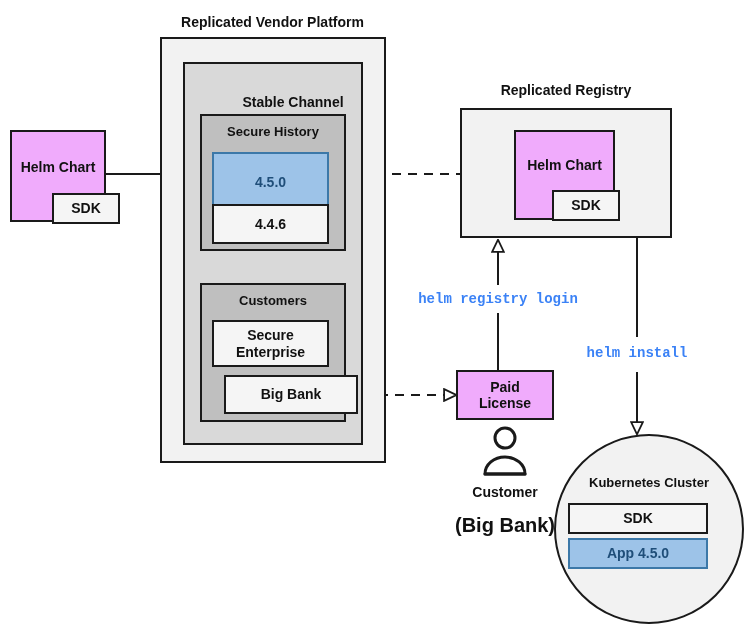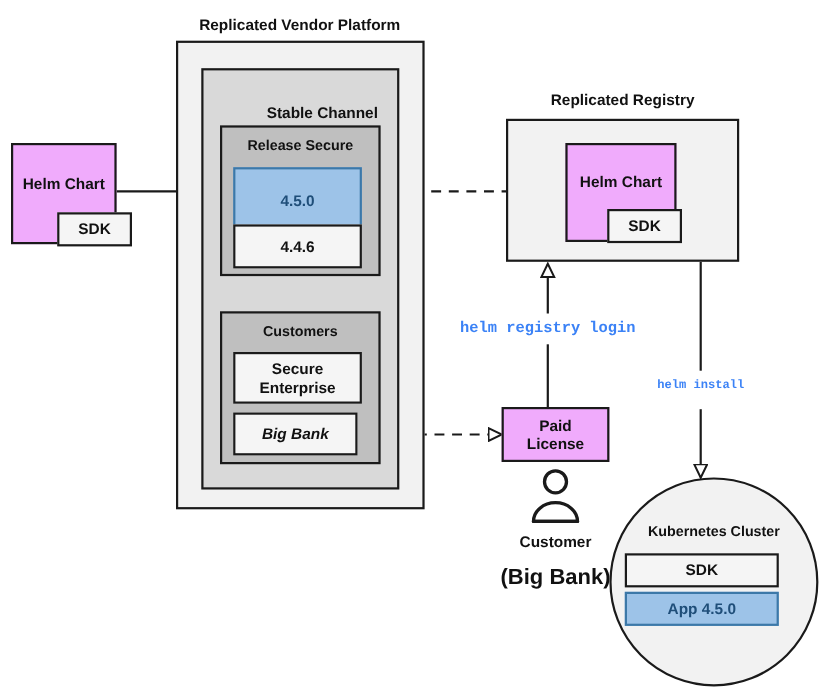--- a/index.html
+++ b/index.html
@@ -97,37 +97,37 @@
 
 <div class="caption" style="left:160px; top:14px; width:225px; font-size:14px;">Replicated Vendor Platform</div>
 
 <div class="node fill-panel" style="left:160px; top:37px; width:226px; height:426px; display:block;"></div>
 
 <div class="node fill-channel" style="left:183px; top:62px; width:180px; height:383px; display:block;">
   <div class="grouplabel" style="top:30px; font-size:14px;padding-left:40px;">Stable Channel</div>
 </div>
 
 <div class="node fill-group" style="left:200px; top:114px; width:146px; height:137px; display:block;">
-  <div class="grouplabel" style="top:9px; font-size:13px;">Release Secure</div>
+  <div class="grouplabel" style="top:9px; font-size:13px;">Secure History</div>
 </div>
 <div class="node fill-blue" style="left:212px; top:152px; width:117px; height:60px; font-size:14px;">
   <span>4.5.0</span>
 </div>
 <div class="node fill-white" style="left:212px; top:204px; width:117px; height:40px; font-size:14px;text-align:center;">
   <span>4.4.6</span>
 </div>
 
 <div class="node fill-group" style="left:200px; top:283px; width:146px; height:139px; display:block;">
   <div class="grouplabel" style="top:9px; font-size:13px;">Customers</div>
 </div>
 <div class="node fill-white" style="left:212px; top:320px; width:117px; height:47px; font-size:14px; white-space:pre-line;">
   <span style="white-space:pre-line;">Secure
 Enterprise</span>
 </div>
-<div class="node fill-white" style="left:212px; top:375px; width:113px; height:39px; font-size:14px;font-style:italic;">
+<div class="node fill-white" style="left:224px; top:375px; width:134px; height:39px; font-size:14px;">
   <span>Big Bank</span>
 </div>
 
 <div class="caption" style="left:460px; top:82px; width:212px; font-size:14px;">Replicated Registry</div>
 
 <div class="node fill-panel" style="left:460px; top:108px; width:212px; height:130px; display:block;"></div>
 
 <div class="node fill-chart" style="left:514px; top:130px; width:101px; height:90px; font-size:14px; padding-bottom:20px;">
   <span>Helm Chart</span>
 </div>
@@ -142,21 +142,21 @@
 
 <svg style="position:absolute; left:477px; top:426px; width:56px; height:52px;" viewBox="0 0 56 52" xmlns="http://www.w3.org/2000/svg">
   <circle cx="28" cy="12" r="10" fill="#ffffff" stroke="#1a1a1a" stroke-width="3"></circle>
   <path d="M 8 48 a 20 17 0 0 1 40 0 z" fill="#ffffff" stroke="#1a1a1a" stroke-width="3" stroke-linejoin="round"></path>
   <line x1="8" y1="48" x2="48" y2="48" stroke="#1a1a1a" stroke-width="3" stroke-linecap="round"></line>
 </svg>
 <div class="caption" style="left:440px; top:484px; width:130px; font-size:14px;">Customer</div>
 <div class="caption" style="left:440px; top:514px; width:130px; font-size:20px;">(Big Bank)</div>
 
 <div class="cmd" style="left:392px; top:291px; width:212px; font-size:14px;">helm registry login</div>
-<div class="cmd" style="left:561px; top:345px; width:152px; font-size:11px;">helm install</div>
+<div class="cmd" style="left:561px; top:345px; width:152px; font-size:14px;">helm install</div>
 
 <div style="position:absolute; left:554px; top:434px; width:190px; height:190px;
             border:2px solid #1a1a1a; border-radius:50%; background:#f2f2f2; box-sizing:border-box;"></div>
 <div class="caption" style="left:554px; top:475px; width:190px; font-size:13px;">Kubernetes Cluster</div>
 
 <div class="node fill-white" style="left:568px; top:503px; width:140px; height:31px; font-size:14px;">
   <span>SDK</span>
 </div>
 <div class="node fill-blue" style="left:568px; top:538px; width:140px; height:31px; font-size:14px;">
   <span>App 4.5.0</span>

